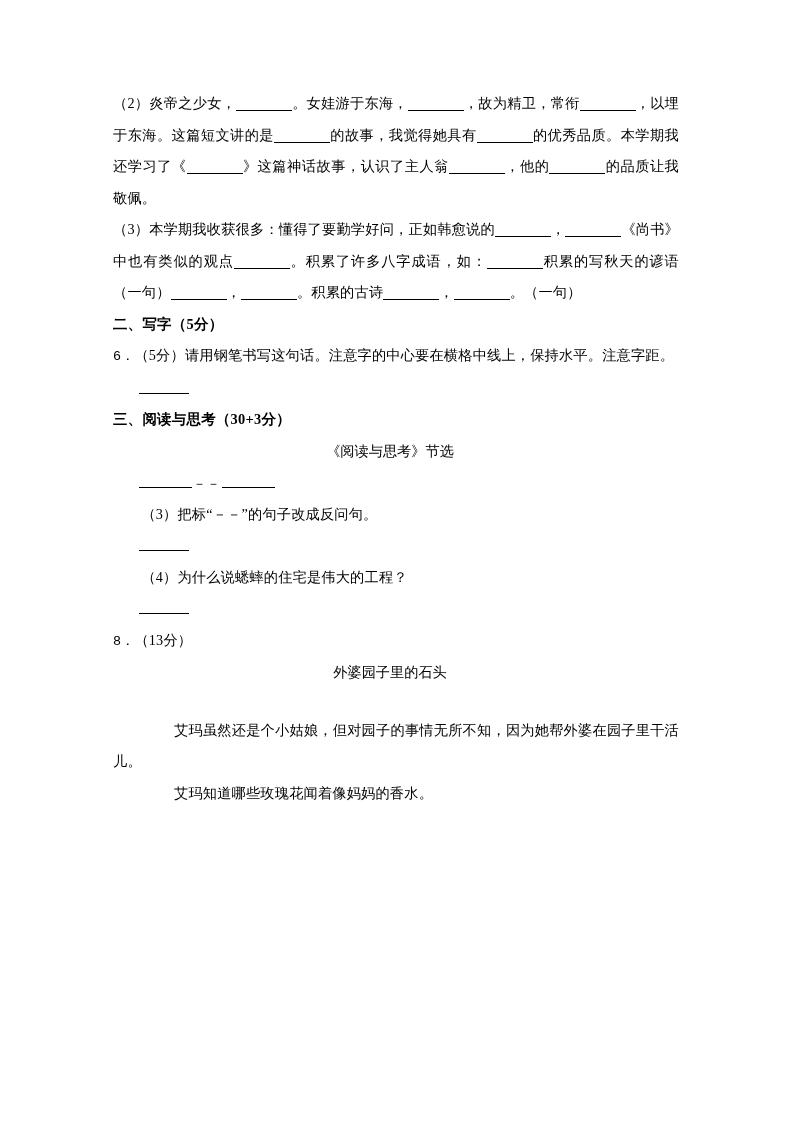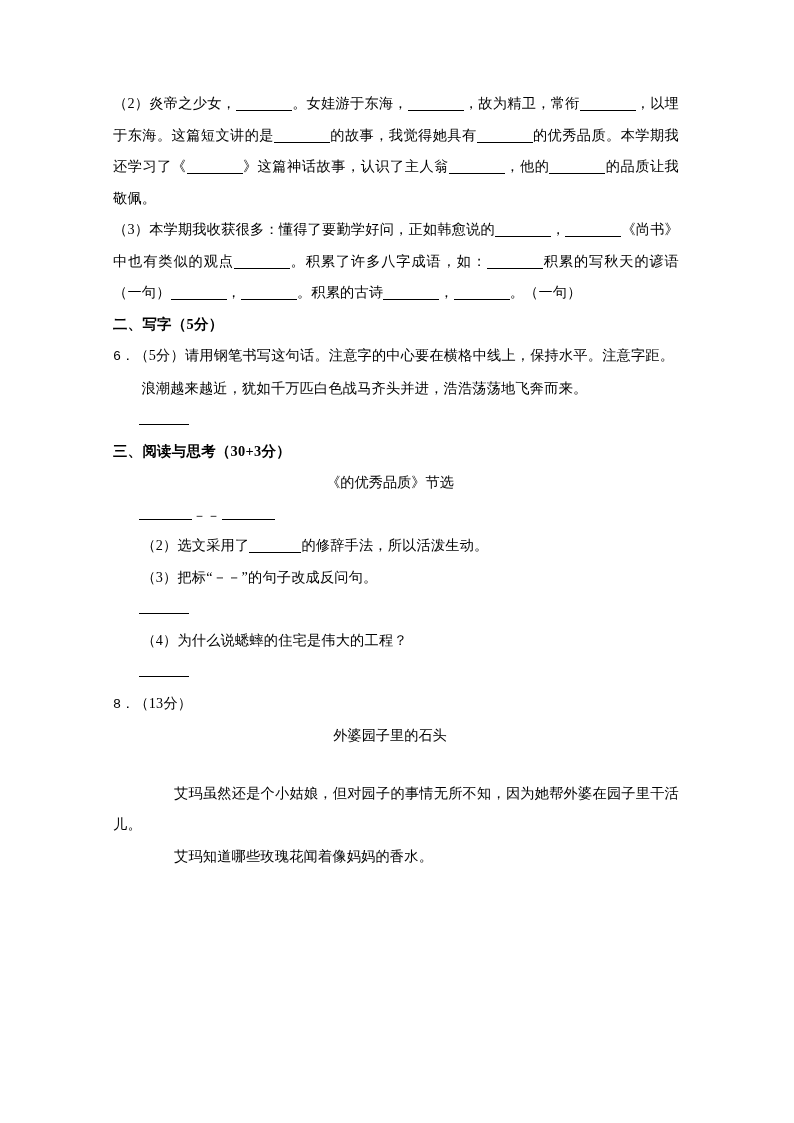--- a/index.html
+++ b/index.html
@@ -108,34 +108,32 @@
 <div class="page">
   <div class="content">
 
     <p class="para"><span>（2）炎帝之少女，</span><span class="blank w1"></span><span>。女娃游于东海，</span><span class="blank w1"></span><span>，故为精卫，常衔</span><span class="blank w1"></span><span>，以埋于东海。这篇短文讲的是</span><span class="blank w1"></span><span>的故事，我觉得她具有</span><span class="blank w1"></span><span>的优秀品质。本学期我还学习了《</span><span class="blank w1"></span><span>》这篇神话故事，认识了主人翁</span><span class="blank w1"></span><span>，他的</span><span class="blank w1"></span><span>的品质让我敬佩。</span></p>
 
     <p class="para"><span>（3）本学期我收获很多：懂得了要勤学好问，正如韩愈说的</span><span class="blank w1"></span><span>，</span><span class="blank w1"></span><span>《尚书》中也有类似的观点</span><span class="blank w1"></span><span>。积累了许多八字成语，如：</span><span class="blank w1"></span><span>积累的写秋天的谚语（一句）</span><span class="blank w1"></span><span>，</span><span class="blank w1"></span><span>。积累的古诗</span><span class="blank w1"></span><span>，</span><span class="blank w1"></span><span>。（一句）</span></p>
 
     <p class="sec-heading">二、写字（5分）</p>
 
     <p class="para"><span class="qnum">6．</span><span>（5分）请用钢笔书写这句话。注意字的中心要在横格中线上，保持水平。注意字距。</span></p>
-    <p class="para indent2">浪潮越来越近，犹如千万匹白色战马齐头并进，浩浩荡荡地飞奔而来。</p>
 
     <div class="ansline"><span class="rule"></span></div>
 
     <p class="sec-heading">三、阅读与思考（30+3分）</p>
 
 
-    <p class="center shift">《的优秀品质》节选</p>
+    <p class="center shift">《阅读与思考》节选</p>
 
 
 
     <div class="ansline pairline"><span class="rule"></span><span class="dashgap">－－</span><span class="rule" style="margin-left:0"></span></div>
 
-    <p class="para indent2"><span></span><span>（2）选文采用了</span><span class="blank w2"></span><span>的修辞手法，所以活泼生动。</span></p>
 
     <p class="para indent2">（3）把标“－－”的句子改成反问句。</p>
 
     <div class="ansline"><span class="rule"></span></div>
 
     <p class="para indent2">（4）为什么说蟋蟀的住宅是伟大的工程？</p>
 
     <div class="ansline"><span class="rule"></span></div>
 
     <p class="para"><span class="qnum">8．</span><span>（13分）</span></p>

